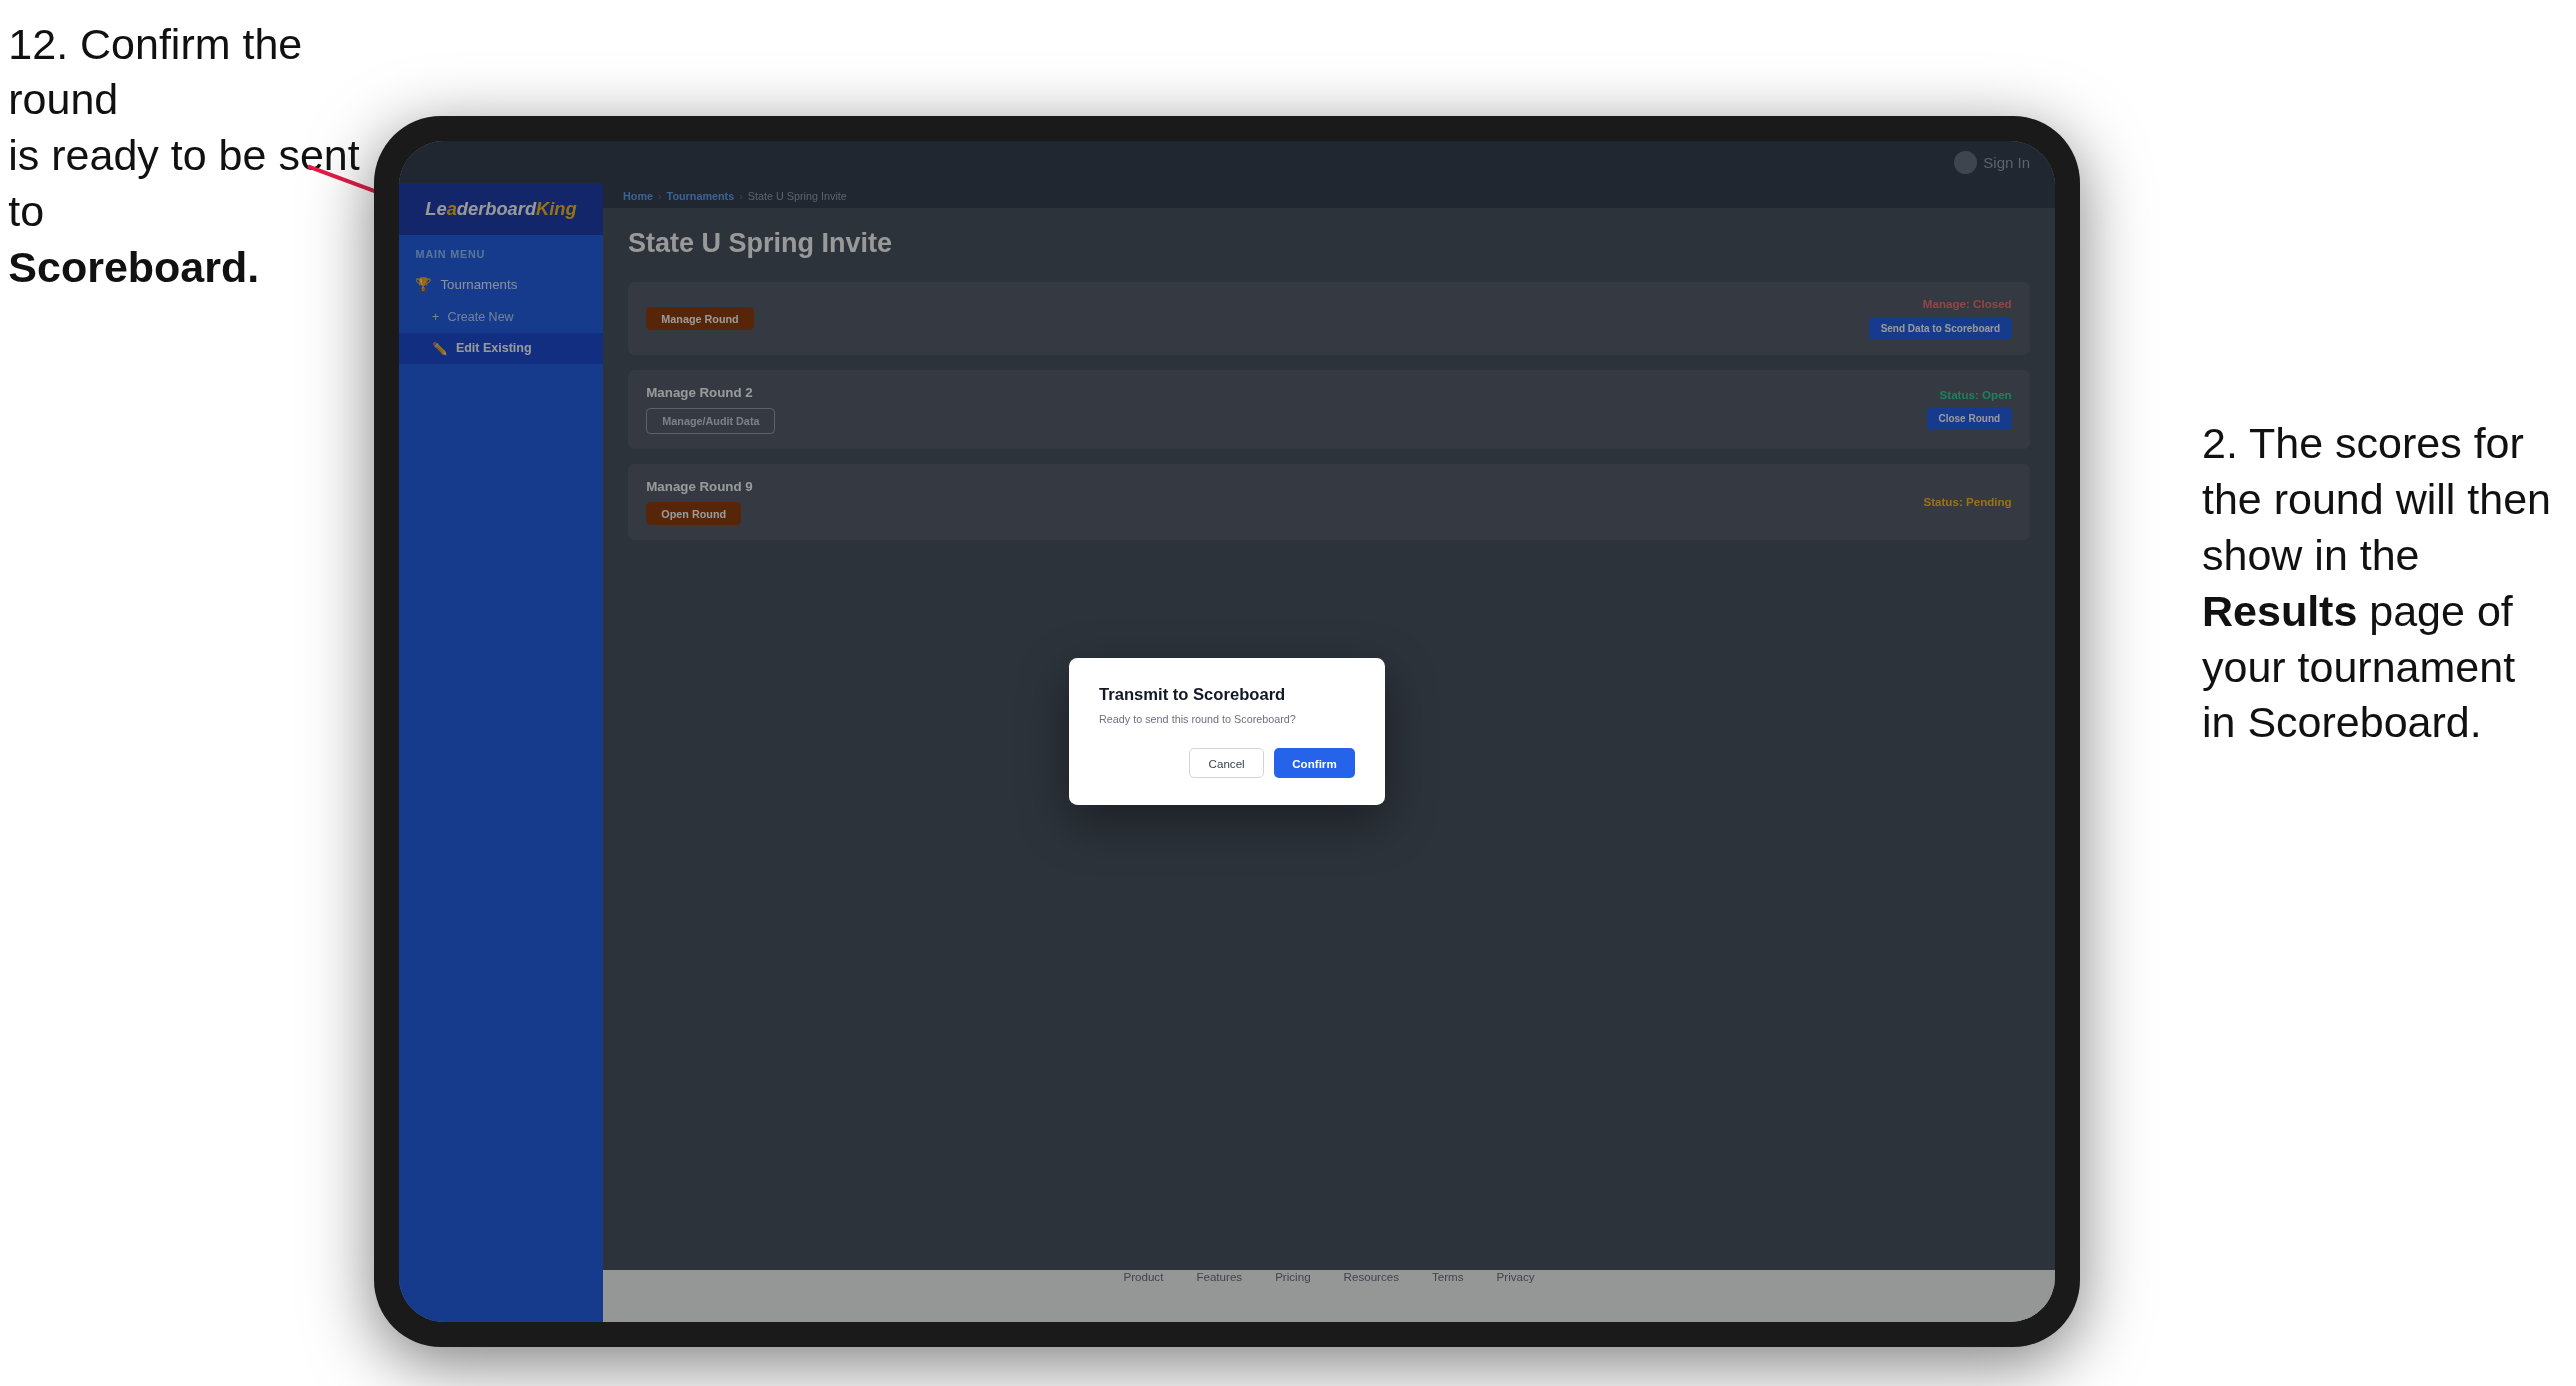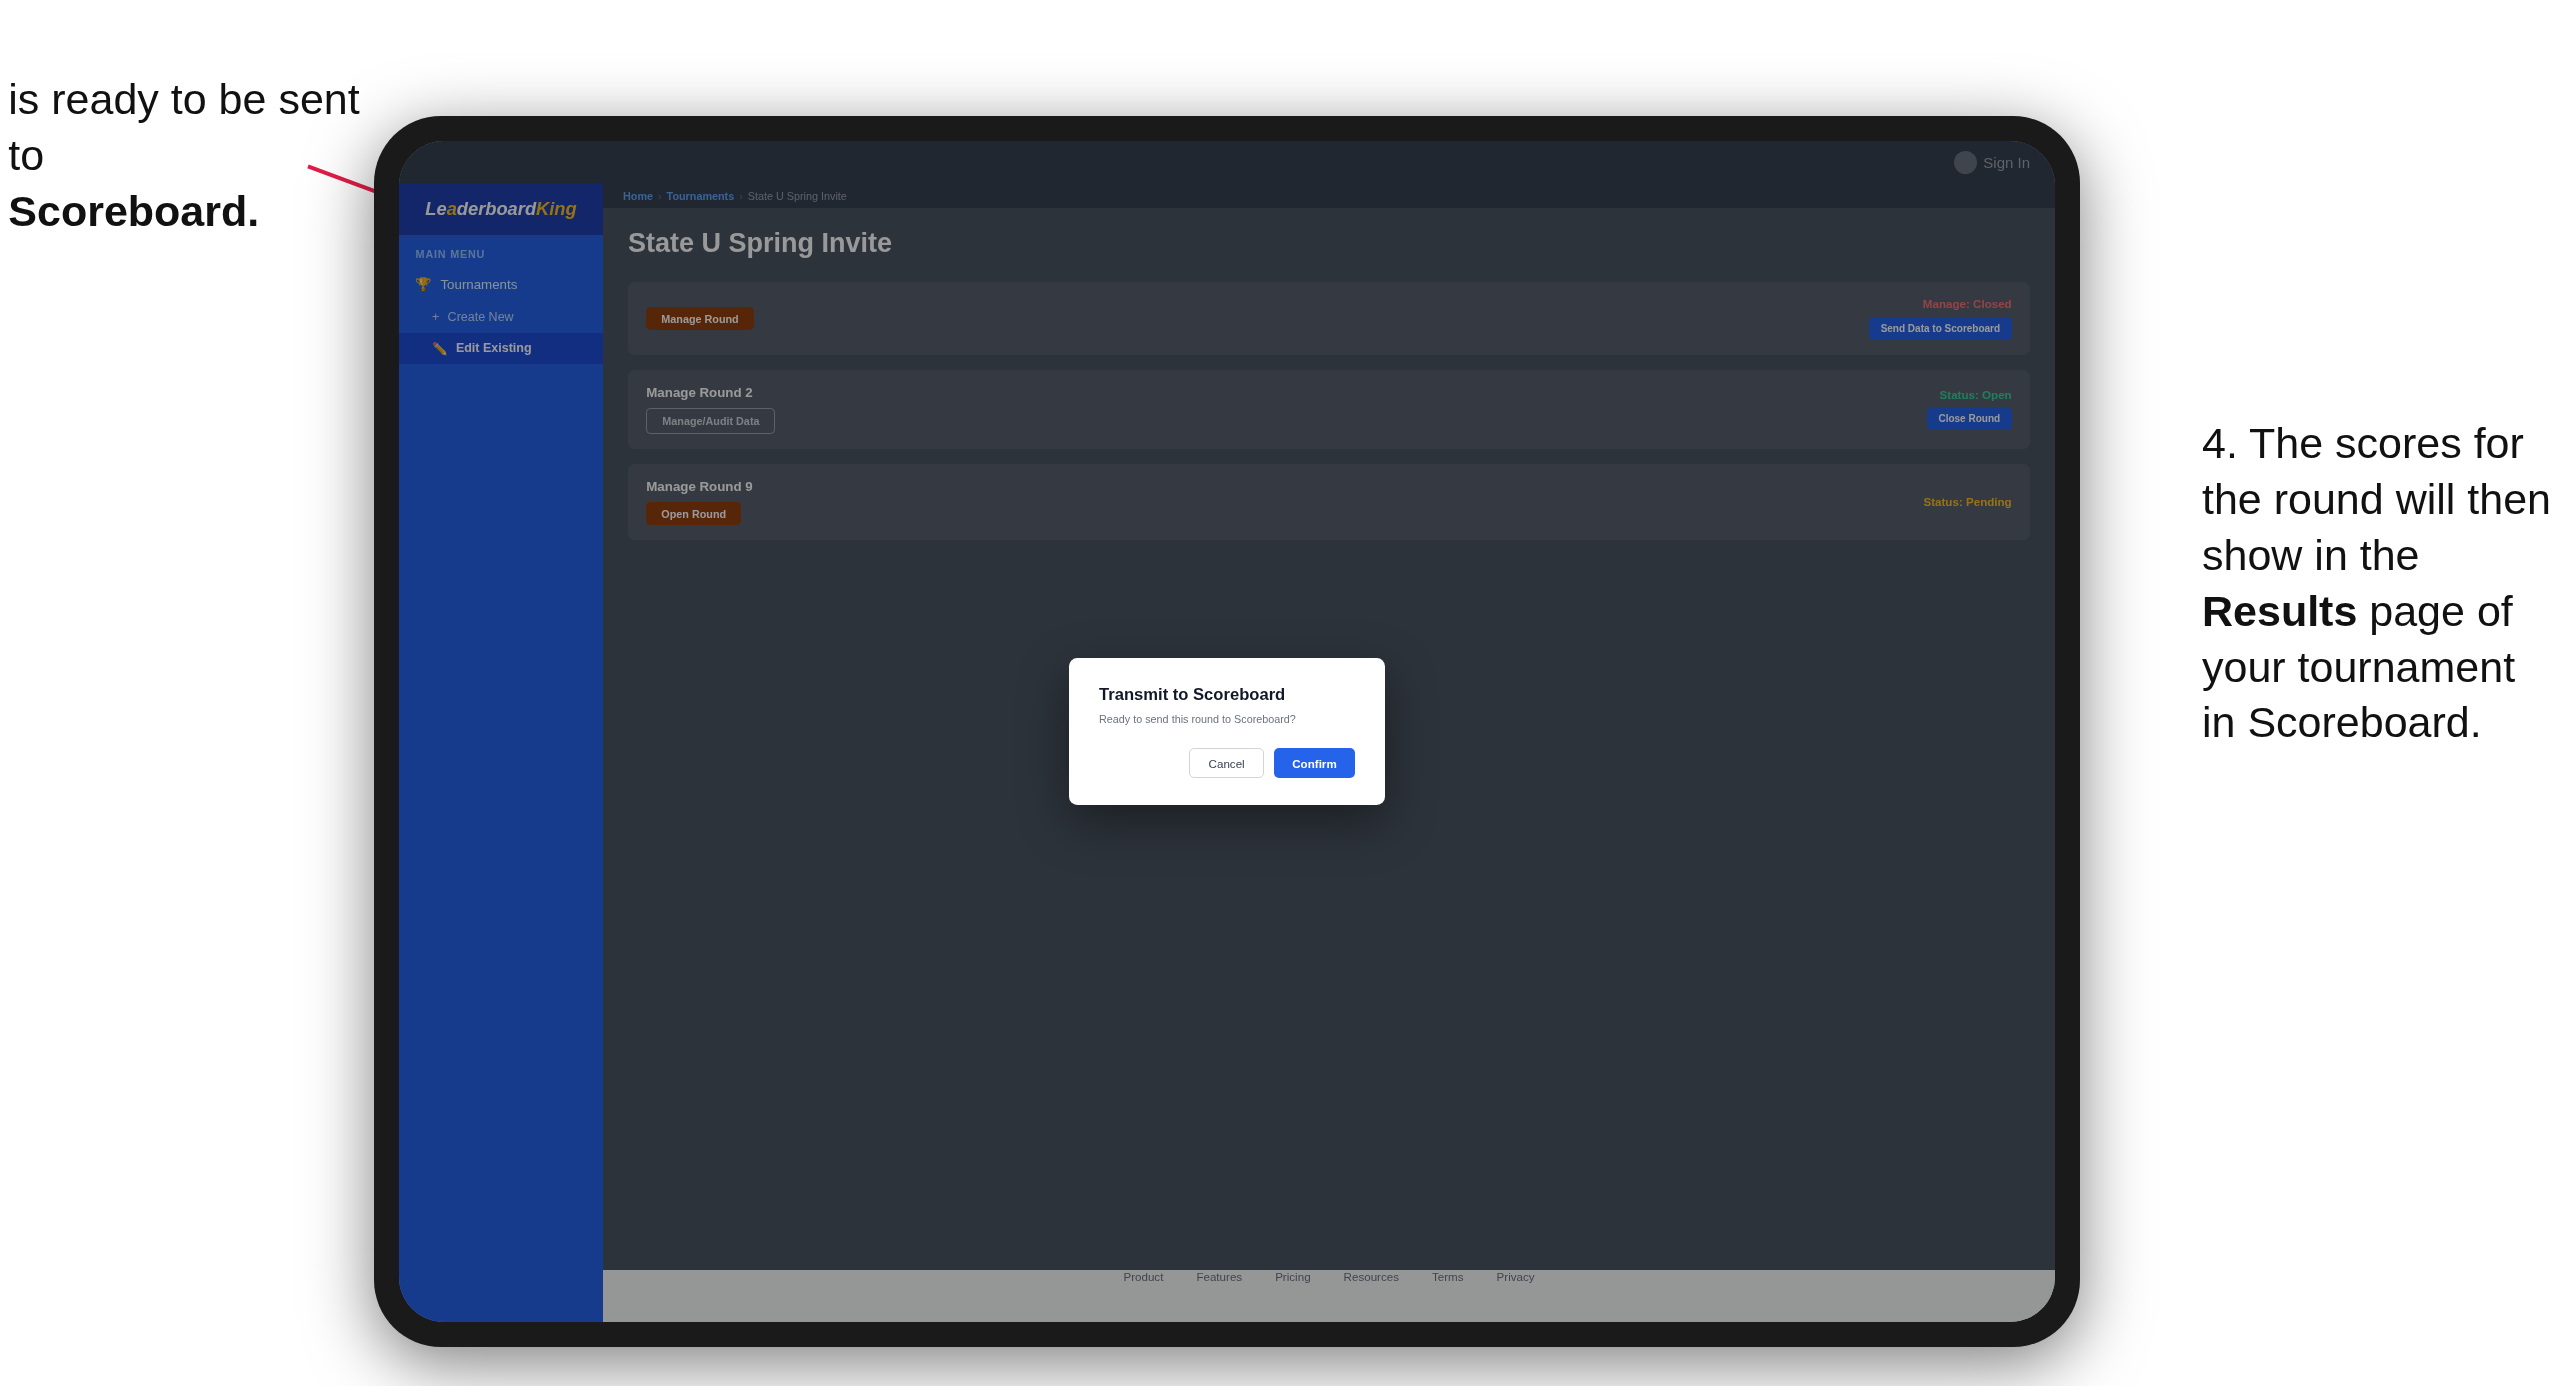--- a/index.html
+++ b/index.html
@@ -316,27 +316,27 @@
       border-radius: 5px;
       font-size: 11.6px;
       font-weight: 600;
       cursor: pointer;
     }
   </style>
 </head>
 <body>
 
 <div class="annotation-top">
-  <br>
+  <span>12. Confirm the round</span><br>
   <span>is ready to be sent to</span><br>
   <strong>Scoreboard.</strong>
 </div>
 
 <div class="annotation-right">
-  <span>4. The scores for</span><br>
+  <span>2. The scores for</span><br>
   <span>the round will then</span><br>
   <span>show in the</span><br>
   <strong>Results</strong><span> page of</span><br>
   <span>your tournament</span><br>
   <span>in Scoreboard.</span>
 </div>
 
 <svg class="arrows-overlay" viewBox="0 0 3096 1666" xmlns="http://www.w3.org/2000/svg">
 
   <defs>

